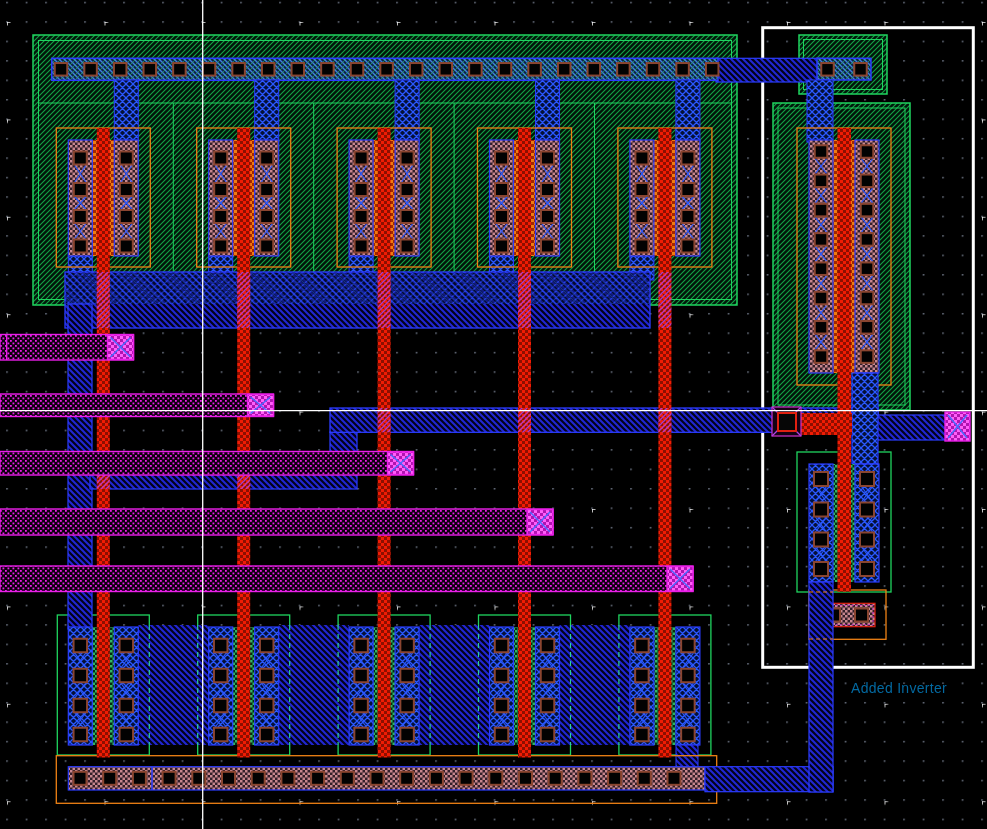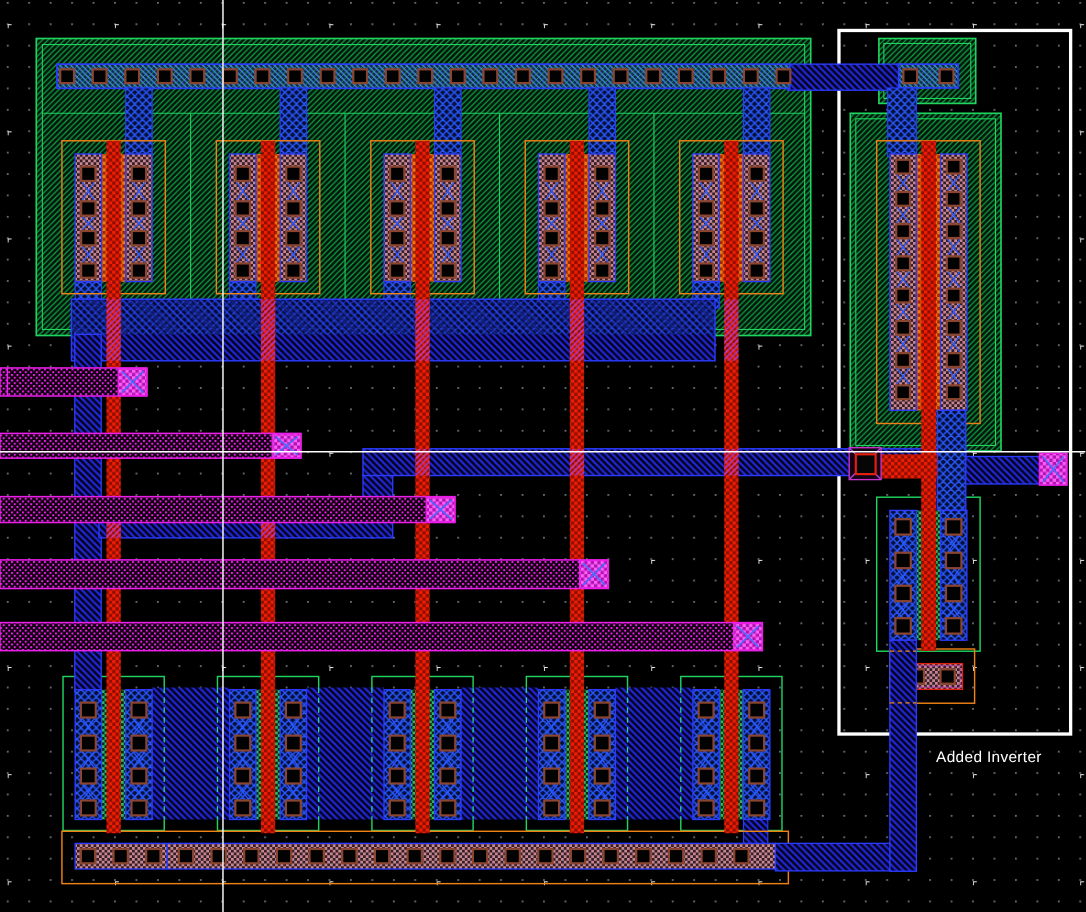--- a/index.html
+++ b/index.html
@@ -1,20 +1,20 @@
 <!DOCTYPE html>
 <html><head>
 <meta charset="utf-8">
 <style>
   html,body{margin:0;padding:0;background:#000;}
   #stage{position:relative;width:987px;height:829px;background:#000;overflow:hidden;
          font-family:"Liberation Sans", sans-serif;}
   #chip{position:absolute;left:0;top:0;}
   #inv-label{position:absolute;left:851px;top:680px;font-size:14px;letter-spacing:.3px;
-             color:#ffffff;text-shadow:1px 1px 0 #000,-1px -1px 0 #000,1px -1px 0 #000,-1px 1px 0 #000;
+             color:#0369a1;text-shadow:1px 1px 0 #000,-1px -1px 0 #000,1px -1px 0 #000,-1px 1px 0 #000;
              white-space:nowrap;}
 </style>
 </head>
 <body>
 
 <div id="stage">
   <svg id="chip" width="987" height="829" viewBox="0 0 987 829" xmlns="http://www.w3.org/2000/svg">
       <defs>
         <pattern id="patGreen" width="5" height="5" patternUnits="userSpaceOnUse">
           <rect width="5" height="5" fill="#02150a"></rect>

